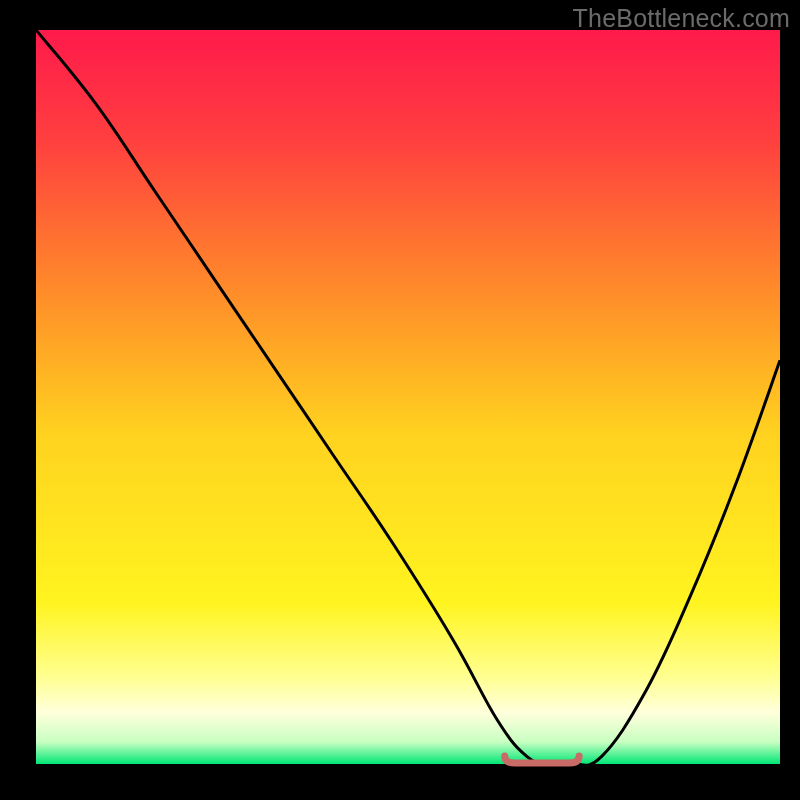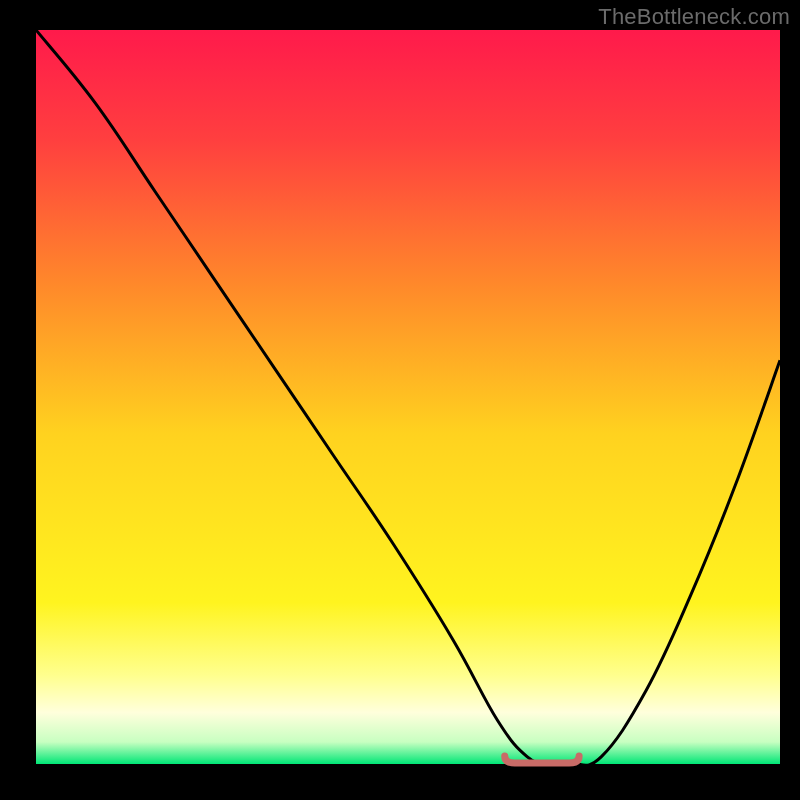--- a/index.html
+++ b/index.html
@@ -15,21 +15,21 @@
     position: relative;
     width: 800px;
     height: 800px;
     background: #000;
   }
   .watermark {
     position: absolute;
     top: 4px;
     right: 10px;
     color: #6b6b6b;
-    font-size: 22px;
+    font-size: 25px;
     font-weight: 400;
     letter-spacing: 0.2px;
     z-index: 20;
     text-align: center;
   }
   svg {
     display: block;
   }
 </style>
 </head>

